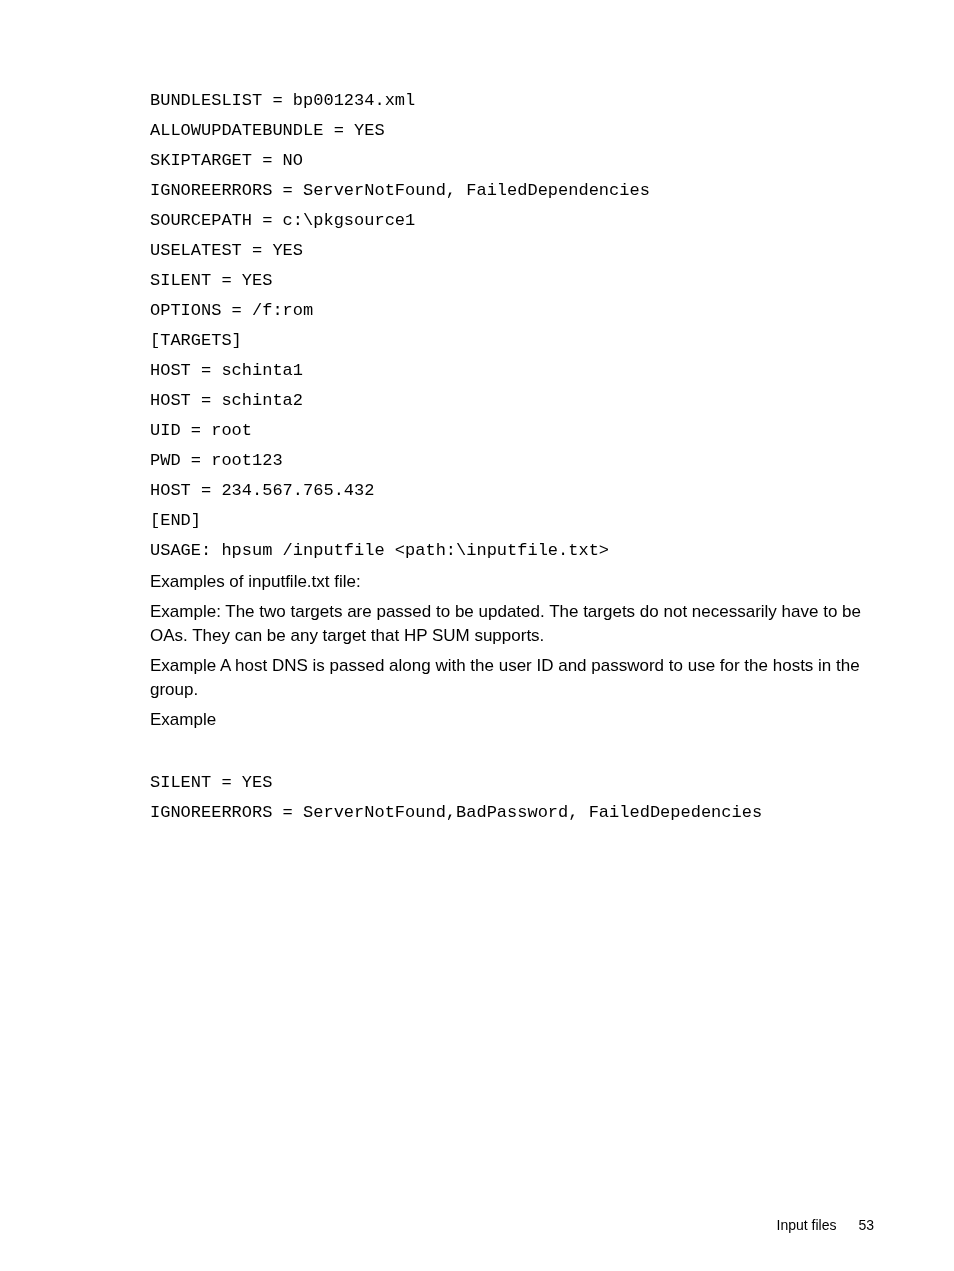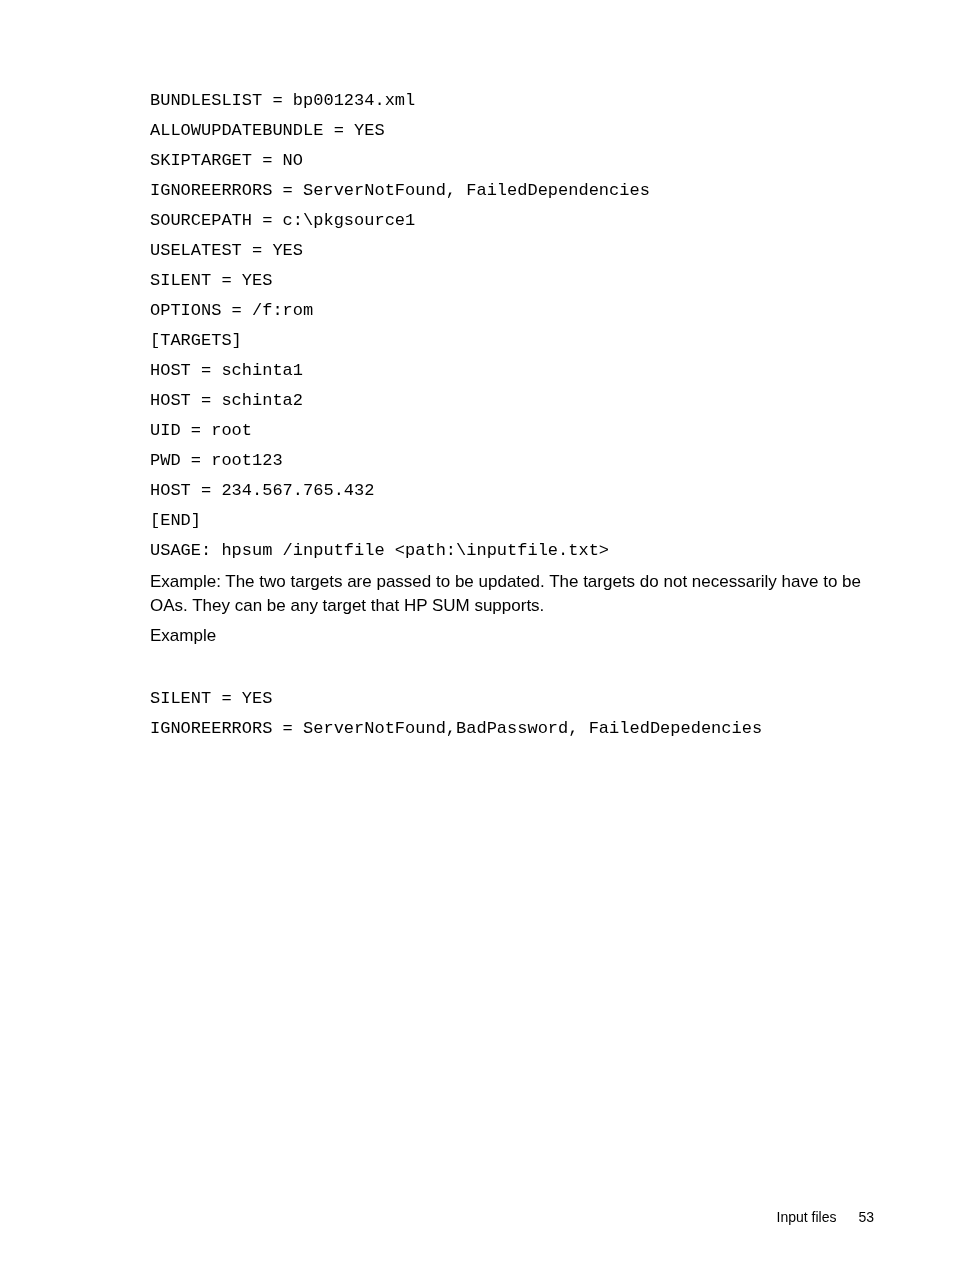--- a/index.html
+++ b/index.html
@@ -25,21 +25,21 @@
   .body-text {
     font-size: 17px;
     line-height: 24px;
     margin: 4px 0 6px 0;
   }
   .bold {
     font-weight: normal;
   }
   .footer {
     position: absolute;
-    bottom: 46px;
+    bottom: 38px;
     right: 80px;
     font-size: 14px;
     padding-left: 12px;
   }
   .footer .pg {
     margin-left: 18px;
   }
 </style>
 </head>
 <body>
@@ -57,24 +57,26 @@
 <span>OPTIONS = /f:rom</span>
 <span>[TARGETS]</span>
 <span>HOST = schinta1</span>
 <span>HOST = schinta2</span>
 <span>UID = root</span>
 <span>PWD = root123</span>
 <span>HOST = 234.567.765.432</span>
 <span>[END]</span>
 <span>USAGE: hpsum /inputfile &lt;path:\inputfile.txt&gt;</span></div>
 
+  <div class="body-text">Examples of inputfile.txt file:</div>
 
   <div class="body-text"><span class="bold">Example</span><span>: The two targets are passed to be updated. The targets do not necessarily have to be OAs. They can be any target that HP SUM supports.</span></div>
 
 
+  <div class="body-text"><span class="bold">Example</span><span> A host DNS is passed along with the user ID and password to use for the hosts in the group.</span></div>
 
 
   <div class="body-text bold">Example</div>
 
   <div class="mono">
 <span>SILENT = YES</span>
 <span>IGNOREERRORS = ServerNotFound,BadPassword, FailedDepedencies</span>
 
 
 

